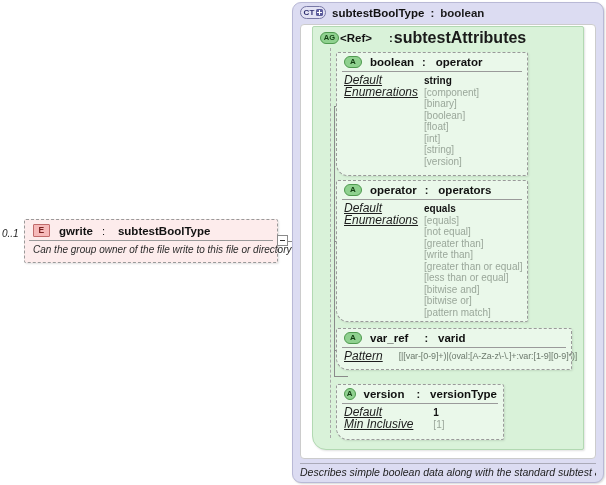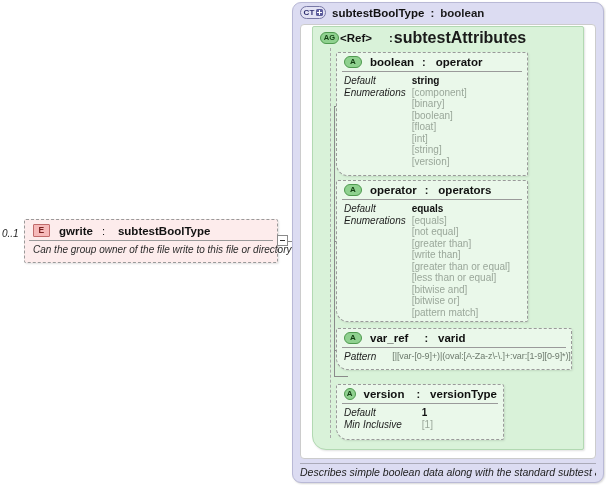--- a/index.html
+++ b/index.html
@@ -160,24 +160,25 @@
     border-top: 1px solid #9a9a9a;
     margin: 0 5px;
   }
   .attr-facets {
     padding: 3px 6px 4px 7px;
     display: flex;
     gap: 6px;
   }
   .facet-labels {
     font-style: italic;
-    font-size: 10px;
+    font-size: 12px;
     color: #1d1d1d;
     line-height: 11.5px;
     white-space: nowrap;
+    text-decoration: underline;
   }
   .facet-values {
     font-size: 10px;
     line-height: 11.5px;
     white-space: nowrap;
   }
   .facet-values .v-default { font-weight: bold; color: #111; }
   .facet-values .v-enum { color: #9aa79a; }
   .facet-values .v-plain { color: #9aa79a; }
   .facet-values .v-pattern { color: #6d7a6d; font-size: 9px; letter-spacing: -0.1px; }

